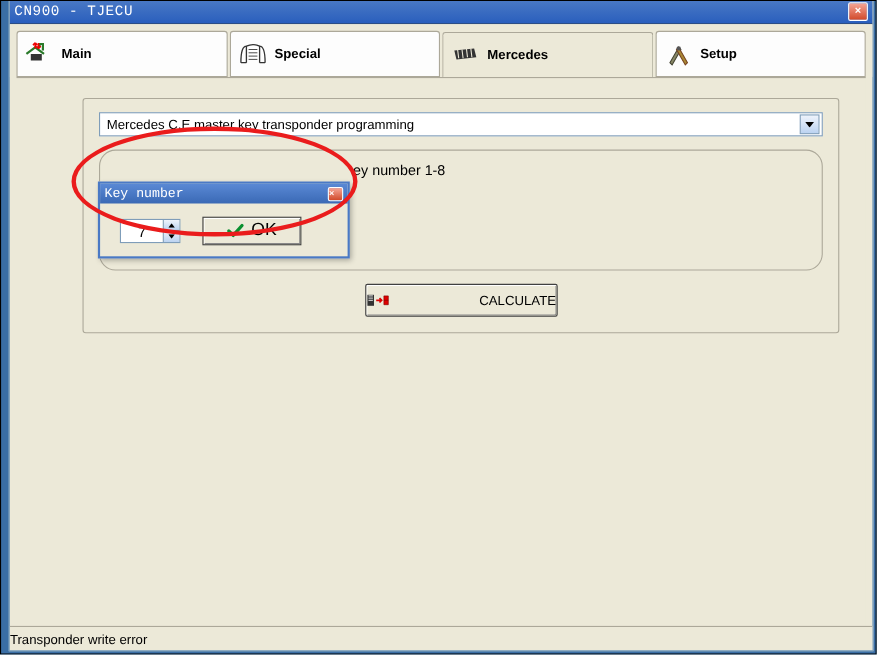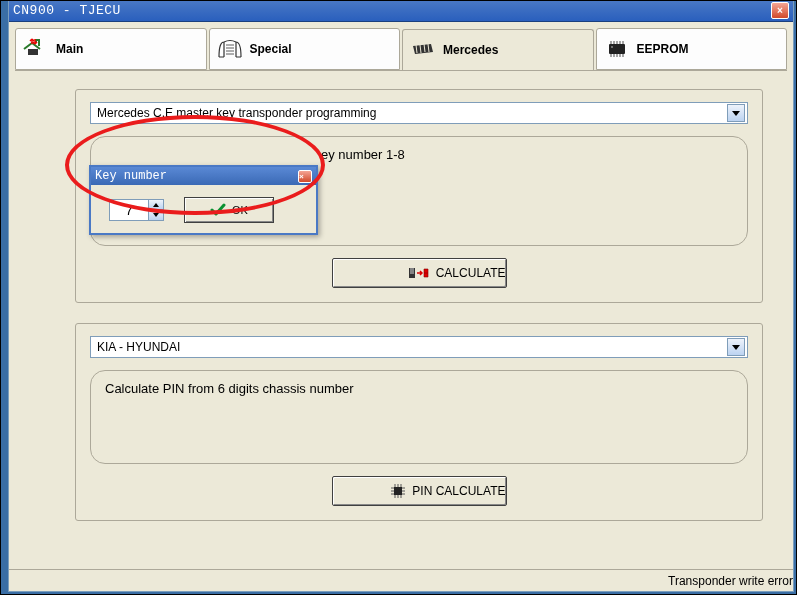--- a/index.html
+++ b/index.html
@@ -145,21 +145,21 @@
   .calc-btn {
     width: 175px;
     height: 30px;
     margin: 12px auto 0 auto;
     background: #ece9d8;
     border: 1px solid #404040;
     border-radius: 2px;
     box-shadow: 1px 1px 0 #fff inset, -1px -1px 0 #888 inset;
     display: flex;
     align-items: center;
-    justify-content: flex-end;
+    justify-content: space-between;
     gap: 6px;
     font-size: 12px;
     cursor: pointer;
   }
 
   .dialog {
     position: absolute;
     left: 74px;
     top: 56px;
     width: 229px;
@@ -233,21 +233,21 @@
   .ok-btn {
     width: 90px;
     height: 26px;
     background: #ece9d8;
     border: 1px solid #404040;
     box-shadow: 1px 1px 0 #fff inset, -1px -1px 0 #888 inset;
     display: flex;
     align-items: center;
     justify-content: center;
     gap: 6px;
-    font-size: 11px;
+    font-size: 16px;
     cursor: pointer;
   }
 
   .annot-ellipse {
     position: absolute;
     left: 50px;
     top: 44px;
     width: 260px;
     height: 100px;
     border: 4px solid #ea1c1c;
@@ -259,21 +259,21 @@
   .statusbar {
     position: absolute;
     left: 0;
     bottom: 0;
     width: 100%;
     height: 22px;
     background: #ece9d8;
     border-top: 1px solid #aca899;
     display: flex;
     align-items: center;
-    justify-content: flex-end;
+    justify-content: flex-start;
     font-size: 12px;
   }
 
   .crop-mask {
     position: absolute;
     inset: 0;
     pointer-events: none;
     box-shadow: inset 0 0 0 1px #000;
   }
 </style>
@@ -314,25 +314,25 @@
     </div>
     <div class="tab active">
       <svg class="tab-icon" viewBox="0 0 28 24">
           <path d="M4 8 L22 6 L24 14 L6 16 Z" fill="#333"></path>
           <path d="M7 7 L8 15 M11 7 L12 15 M15 6 L16 14 M19 6 L20 14" stroke="#ece9d8" stroke-width="1"></path>
         </svg>
       <span class="tab-label">Mercedes</span>
     </div>
     <div class="tab">
       <svg class="tab-icon" viewBox="0 0 28 24">
-          <rect x="6" y="7" width="16" height="10" fill="#222" rx="1"></rect>
-          <path d="M8 7 L8 4 M11 7 L11 4 M14 7 L14 4 M17 7 L17 4 M20 7 L20 4 M8 17 L8 20 M11 17 L11 20 M14 17 L14 20 M17 17 L17 20 M20 17 L20 20" stroke="#888" stroke-width="1.5"></path>
-          <circle cx="9" cy="10" r="1" fill="#888"></circle>
+          <path d="M6 20 L14 6 L16 8 L8 22 Z" fill="#886" stroke="#443"></path>
+          <path d="M22 20 L14 6 L12 8 L20 22 Z" fill="#a83" stroke="#742"></path>
+          <circle cx="14" cy="7" r="2" fill="#555"></circle>
         </svg>
-      <span class="tab-label">EEPROM</span>
+      <span class="tab-label">Setup</span>
     </div>
   </div>
 
   <div class="content">
 
     <div class="annot-ellipse"></div>
 
     <div class="groupbox">
       <div class="combo">
         <span class="combo-text">Mercedes C,E master key transponder programming</span>
@@ -349,40 +349,20 @@
         <svg width="22" height="14" viewBox="0 0 22 14">
             <rect x="1" y="2" width="6" height="10" fill="#333"></rect>
             <path d="M2 3 L6 3 M2 5 L6 5 M2 7 L6 7" stroke="#fff" stroke-width="0.8"></path>
             <path d="M9 7 L13 7 M12 5 L14 7 L12 9" stroke="#d00" stroke-width="1.5" fill="none"></path>
             <path d="M16 3 l0 8 l4 0 l0 -8 z M16 7 l4 0" fill="#d00" stroke="#800" stroke-width="0.6"></path>
           </svg>
         <span>CALCULATE</span>
       </div>
     </div>
 
-    <div class="groupbox">
-      <div class="combo">
-        <span class="combo-text">KIA - HYUNDAI</span>
-        <div class="combo-btn">
-          <svg viewBox="0 0 8 5">
-              <path d="M0 0 L8 0 L4 5 Z" fill="#000"></path>
-            </svg>
-        </div>
-      </div>
-      <div class="innerbox">
-        <span>Calculate PIN from 6 digits chassis number</span>
-      </div>
-      <div class="calc-btn">
-        <svg width="16" height="16" viewBox="0 0 16 16">
-            <rect x="4" y="4" width="8" height="8" fill="#222"></rect>
-            <path d="M5 4 L5 1 M8 4 L8 1 M11 4 L11 1 M5 12 L5 15 M8 12 L8 15 M11 12 L11 15 M4 5 L1 5 M4 8 L1 8 M4 11 L1 11 M12 5 L15 5 M12 8 L15 8 M12 11 L15 11" stroke="#555" stroke-width="1"></path>
-          </svg>
-        <span>PIN CALCULATE</span>
-      </div>
-    </div>
 
     <div class="dialog">
       <div class="dlg-titlebar">
         <span>Key number</span>
         <div class="dlg-close">
           <span>×</span>
         </div>
       </div>
       <div class="dlg-body">
         <div class="spinner">

